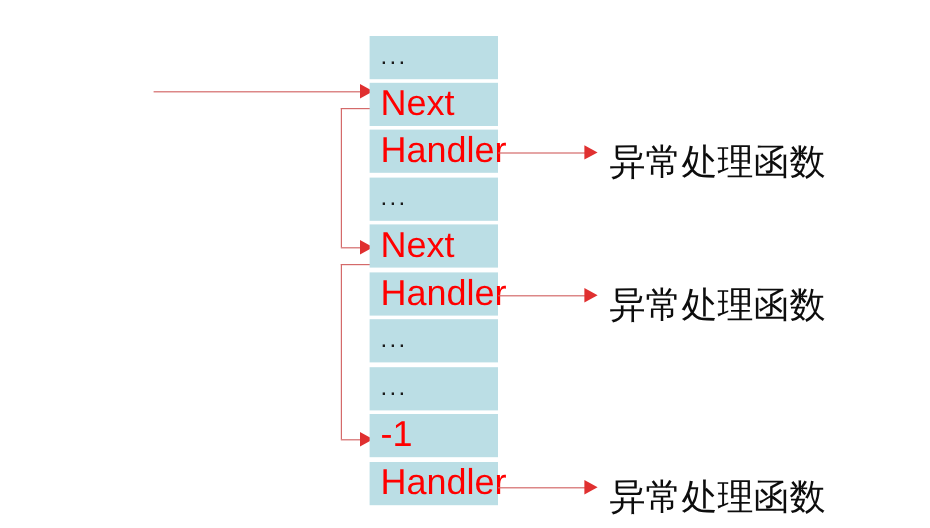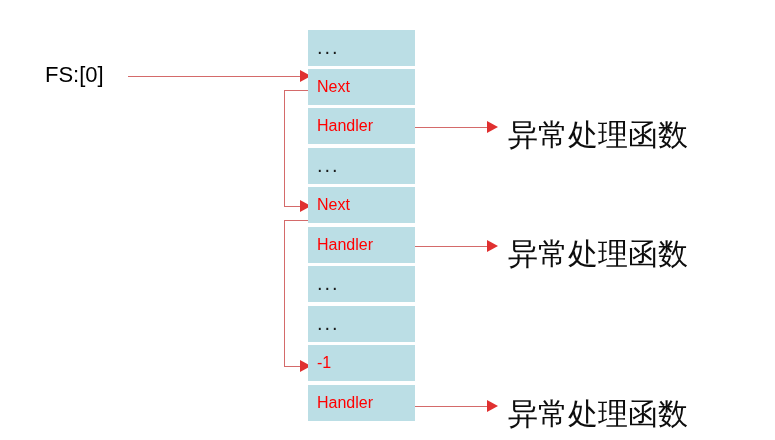--- a/index.html
+++ b/index.html
@@ -35,21 +35,21 @@
   .cell .cell-text {
     position: absolute;
     left: 9px;
     top: 50%;
     transform: translateY(-50%);
     white-space: nowrap;
     line-height: 1;
   }
   .cell.kind-label .cell-text {
     color: #ff0000;
-    font-size: 16px;
+    font-size: 30px;
   }
   .cell.kind-ellipsis .cell-text {
     color: #1a1a1a;
     font-size: 20px;
     letter-spacing: 2px;
     top: 46%;
   }
 
   
   #fs-label {
@@ -88,21 +88,20 @@
     border-top: 6px solid transparent;
     border-bottom: 6px solid transparent;
     border-left: 11px solid #e03030;
   }
 </style>
 </head>
 <body>
 
 <div id="canvas">
 
-  <div id="fs-label">FS:[0]</div>
 
   <div class="hline" style="left:128px; top:76px; width:176px;"></div>
   <div class="arrowhead" style="left:300px; top:70px;"></div>
 
   <div class="hline" style="left:284px; top:90px; width:26px;"></div>
   <div class="vline" style="left:284px; top:90px; height:116px;"></div>
   <div class="hline" style="left:284px; top:206px; width:22px;"></div>
   <div class="arrowhead" style="left:300px; top:200px;"></div>
 
   <div class="hline" style="left:284px; top:220px; width:26px;"></div>

